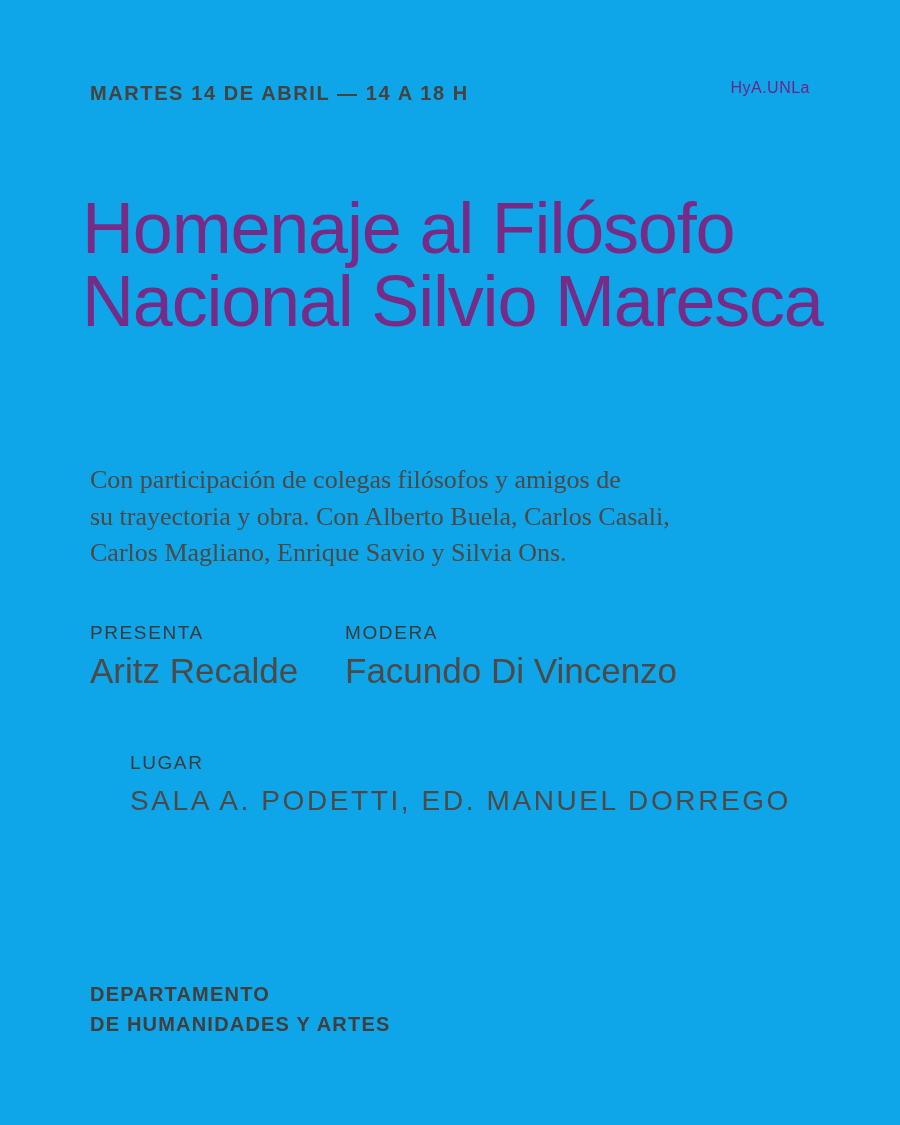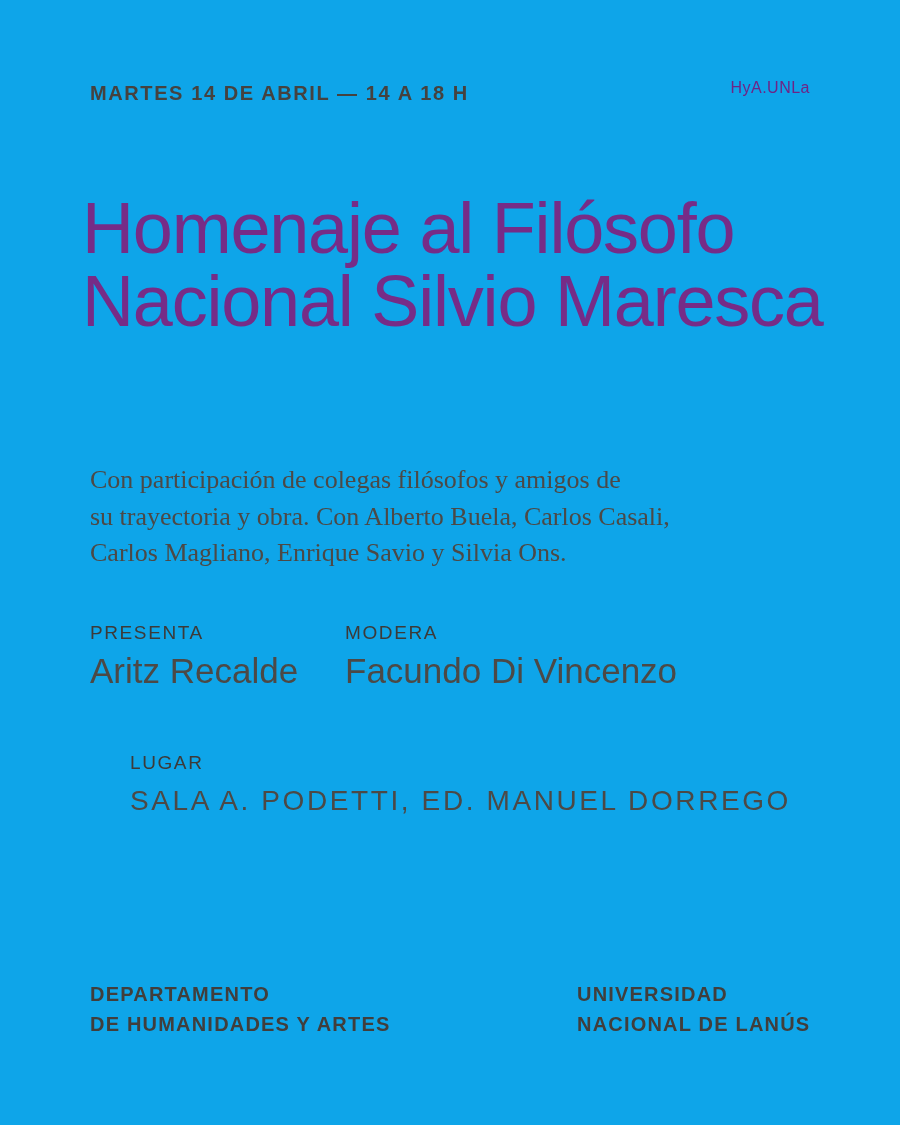--- a/index.html
+++ b/index.html
@@ -138,18 +138,14 @@
   <div class="place">
     <div class="place-label">LUGAR</div>
     <div class="place-value">SALA A. PODETTI, ED. MANUEL DORREGO</div>
   </div>
 
   <div class="footer-col footer-left">
     <div class="line">DEPARTAMENTO</div>
     <div class="line">DE HUMANIDADES Y ARTES</div>
   </div>
 
-  <div class="footer-col footer-right">
-    <div class="line">UNIVERSIDAD</div>
-    <div class="line">NACIONAL DE LANÚS</div>
-  </div>
 
 </div>
 
 </body></html>

